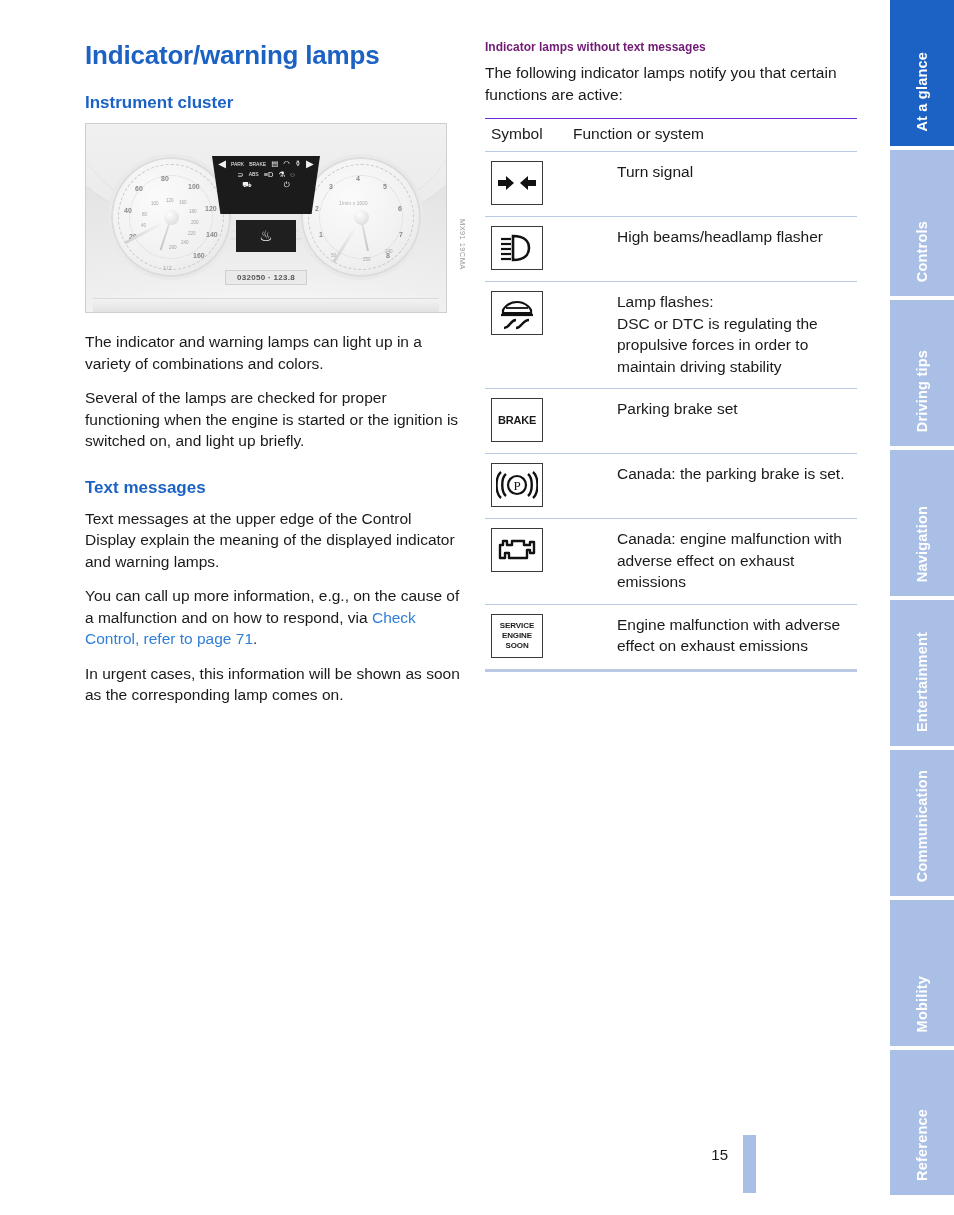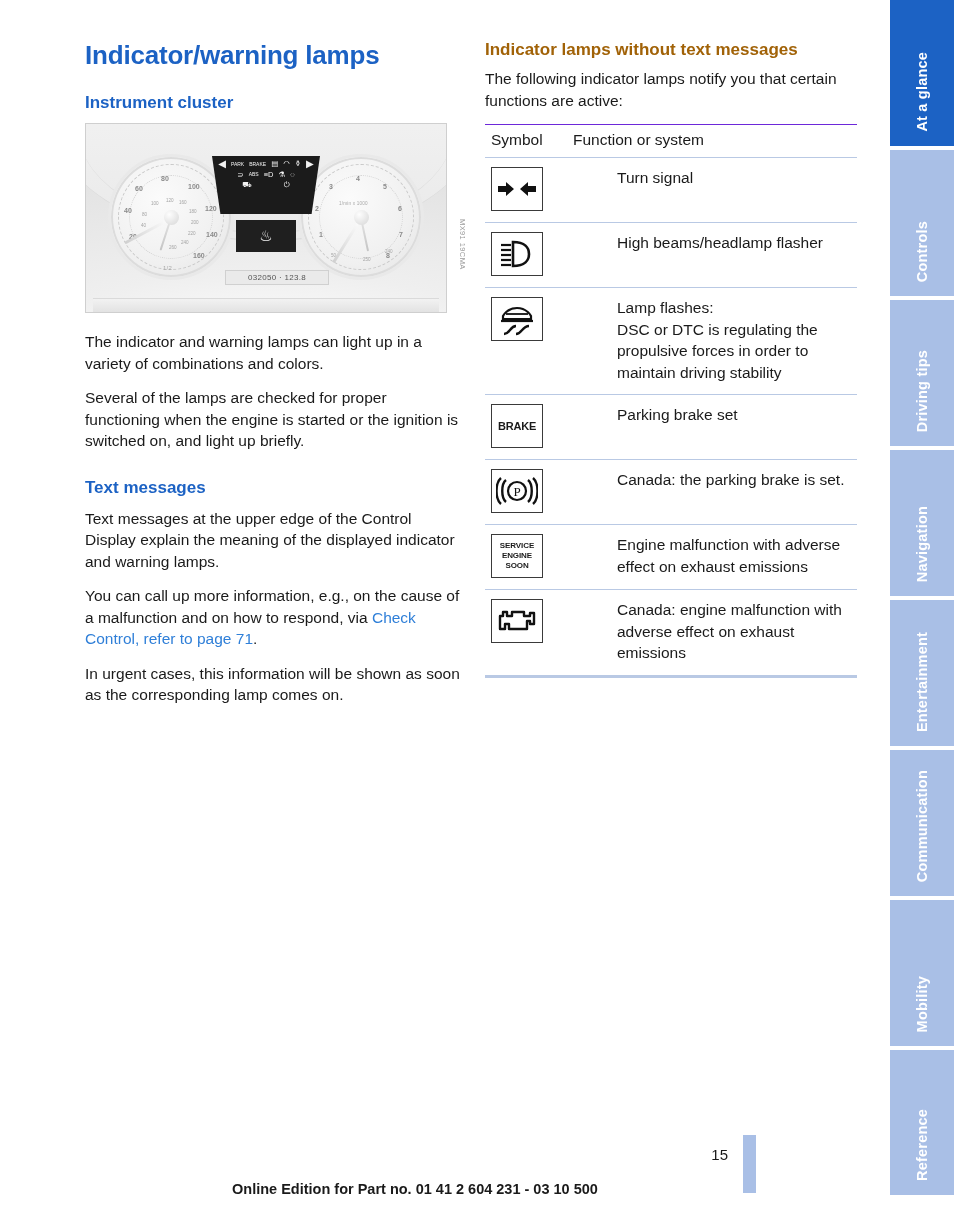--- a/index.html
+++ b/index.html
@@ -67,22 +67,22 @@
     letter-spacing: -0.2px;
   }
   h2.sec-title {
     color: #1c62c4;
     font-size: 17px;
     font-weight: bold;
     margin: 0 0 10px 0;
   }
   h2.sec-title.spaced { margin-top: 26px; }
   h2.col-title {
-    color: #a16207;
-    font-size: 17px;
+    color: #701a75;
+    font-size: 12px;
     font-weight: bold;
     margin: 0 0 8px 0;
   }
   p.body {
     font-size: 15.5px;
     line-height: 21.5px;
     margin: 0 0 13px 0;
   }
   p.body:last-child { margin-bottom: 0; }
   a.xref {
@@ -226,30 +226,30 @@
     display: flex;
     align-items: center;
     justify-content: center;
     color: #f0f0f0;
     font-size: 15px;
   }
   .odo {
     position: absolute;
     left: 50%; top: 146px;
     margin-left: -41px;
-    width: 104px; height: 15px;
+    width: 82px; height: 15px;
     background: #eaeaea;
     border: 1px solid #d0d0d0;
     display: flex;
     align-items: center;
     justify-content: center;
     font-size: 8px;
     color: #555;
     letter-spacing: 0.3px;
-    font-weight: normal;
+    font-weight: bold;
   }
   .fig-caption {
     position: absolute;
     right: -4px; top: 96px;
     writing-mode: vertical-rl;
     font-size: 7.5px;
     color: #9a9a9a;
     letter-spacing: 0.4px;
     white-space: nowrap;
   }
@@ -523,41 +523,41 @@
             </div>
           </td>
           <td class="fn">
             <span class="fn-line">Canada: the parking brake is set.</span>
           </td>
         </tr>
 
         <tr>
           <td class="sym">
             <div class="symbox">
-              <span class="setext">SERVICE ENGINE SOON</span>
-            </div>
-          </td>
-          <td class="fn">
-            <span class="fn-line">Engine malfunction with adverse effect on exhaust emissions</span>
-          </td>
-        </tr>
-
-        <tr>
-          <td class="sym">
-            <div class="symbox">
               <svg width="40" height="28" viewBox="0 0 40 28" aria-hidden="true">
                 <path d="M6 9 L6 5 L10 5 L10 9 L15 9 L15 5 L27 5 L27 9 L33 9 L33 6 L37 6 L37 17 L33 17 L33 14 L30 14 L30 22 L12 22 L12 17 L8 17 L8 22 L3 22 L3 9 Z" fill="none" stroke="#111" stroke-width="2.4" stroke-linejoin="round"></path>
               </svg>
             </div>
           </td>
           <td class="fn">
             <span class="fn-line">Canada: engine malfunction with adverse effect on exhaust emissions</span>
           </td>
         </tr>
 
+        <tr>
+          <td class="sym">
+            <div class="symbox">
+              <span class="setext">SERVICE ENGINE SOON</span>
+            </div>
+          </td>
+          <td class="fn">
+            <span class="fn-line">Engine malfunction with adverse effect on exhaust emissions</span>
+          </td>
+        </tr>
+
       </tbody>
     </table>
   </div>
 
   <nav class="sidenav">
     <div class="sidenav-tab active" style="height:146px">
       <span class="sidenav-label">At a glance</span>
     </div>
     <div class="sidenav-tab" style="height:146px">
       <span class="sidenav-label">Controls</span>
@@ -577,15 +577,14 @@
     <div class="sidenav-tab" style="height:146px">
       <span class="sidenav-label">Mobility</span>
     </div>
     <div class="sidenav-tab" style="height:145px">
       <span class="sidenav-label">Reference</span>
     </div>
   </nav>
 
   <div class="footer-page">15</div>
   <div class="footer-bar"></div>
-  <div class="footer-text">Online Edition for Part no. 01 41 2 604 231 - 03 10 500</div>
 
 </div>
 
 </body></html>

